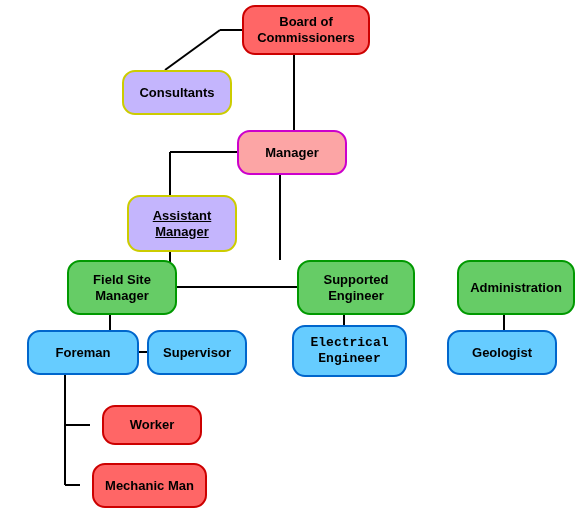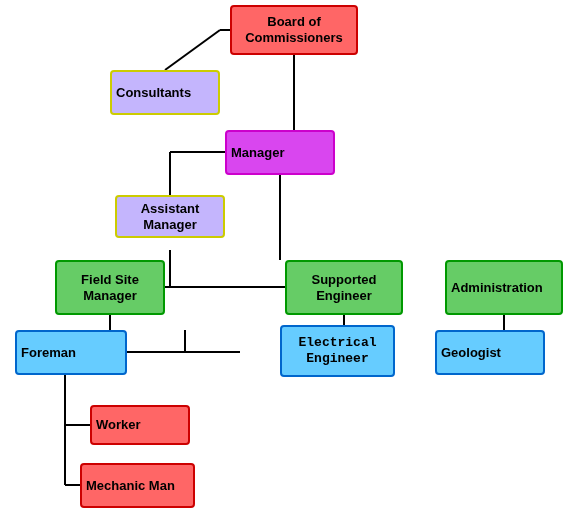--- a/index.html
+++ b/index.html
@@ -13,31 +13,33 @@
       overflow: hidden;
       position: relative;
     }
     .org-chart {
       position: relative;
       width: 588px;
       height: 521px;
     }
     .node {
       position: absolute;
-      border-radius: 4px;
+      border-radius: 13px;
       border: 2px solid #333;
       display: flex;
       align-items: center;
+      justify-content: center;
       text-align: center;
       line-height: 1.2;
       padding: 4px;
+      margin-left: 12px;
     }
     .node-red { background: #ff6666; border-color: #cc0000; }
     .node-yellow { background: #c4b5fd; border-color: #cccc00; }
-    .node-magenta { background: #d946ef; border-color: #cc00cc; }
+    .node-magenta { background: #fca5a5; border-color: #cc00cc; }
     .node-green { background: #66cc66; border-color: #009900; }
     .node-blue { background: #66ccff; border-color: #0066cc; }
 
     svg.lines {
       position: absolute;
       top: 0;
       left: 0;
       width: 588px;
       height: 521px;
       pointer-events: none;
@@ -92,21 +94,21 @@
   </div>
 
   <div class="node node-yellow" style="left:110px;top:70px;width:110px;height:45px;">
     <span>Consultants</span>
   </div>
 
   <div class="node node-magenta" style="left:225px;top:130px;width:110px;height:45px;">
     <span>Manager</span>
   </div>
 
-  <div class="node node-yellow" style="left:115px;top:195px;width:110px;height:43px;">
+  <div class="node node-yellow" style="left:115px;top:195px;width:110px;height:57px;text-decoration:underline;">
     <span>Assistant
 Manager</span>
   </div>
 
   <div class="node node-green" style="left:55px;top:260px;width:110px;height:55px;">
     <span>Field Site
 Manager</span>
   </div>
 
   <div class="node node-green" style="left:285px;top:260px;width:118px;height:55px;">
@@ -115,20 +117,23 @@
   </div>
 
   <div class="node node-green" style="left:445px;top:260px;width:118px;height:55px;">
     <span>Administration</span>
   </div>
 
   <div class="node node-blue" style="left:15px;top:330px;width:112px;height:45px;">
     <span>Foreman</span>
   </div>
 
+  <div class="node node-blue" style="left:135px;top:330px;width:100px;height:45px;">
+    <span>Supervisor</span>
+  </div>
 
   <div class="node node-blue" style="left:280px;top:325px;width:115px;height:52px;font-family:Liberation Mono, monospace;">
     <span>Electrical
 Engineer</span>
   </div>
 
   <div class="node node-blue" style="left:435px;top:330px;width:110px;height:45px;">
     <span>Geologist</span>
   </div>
 

